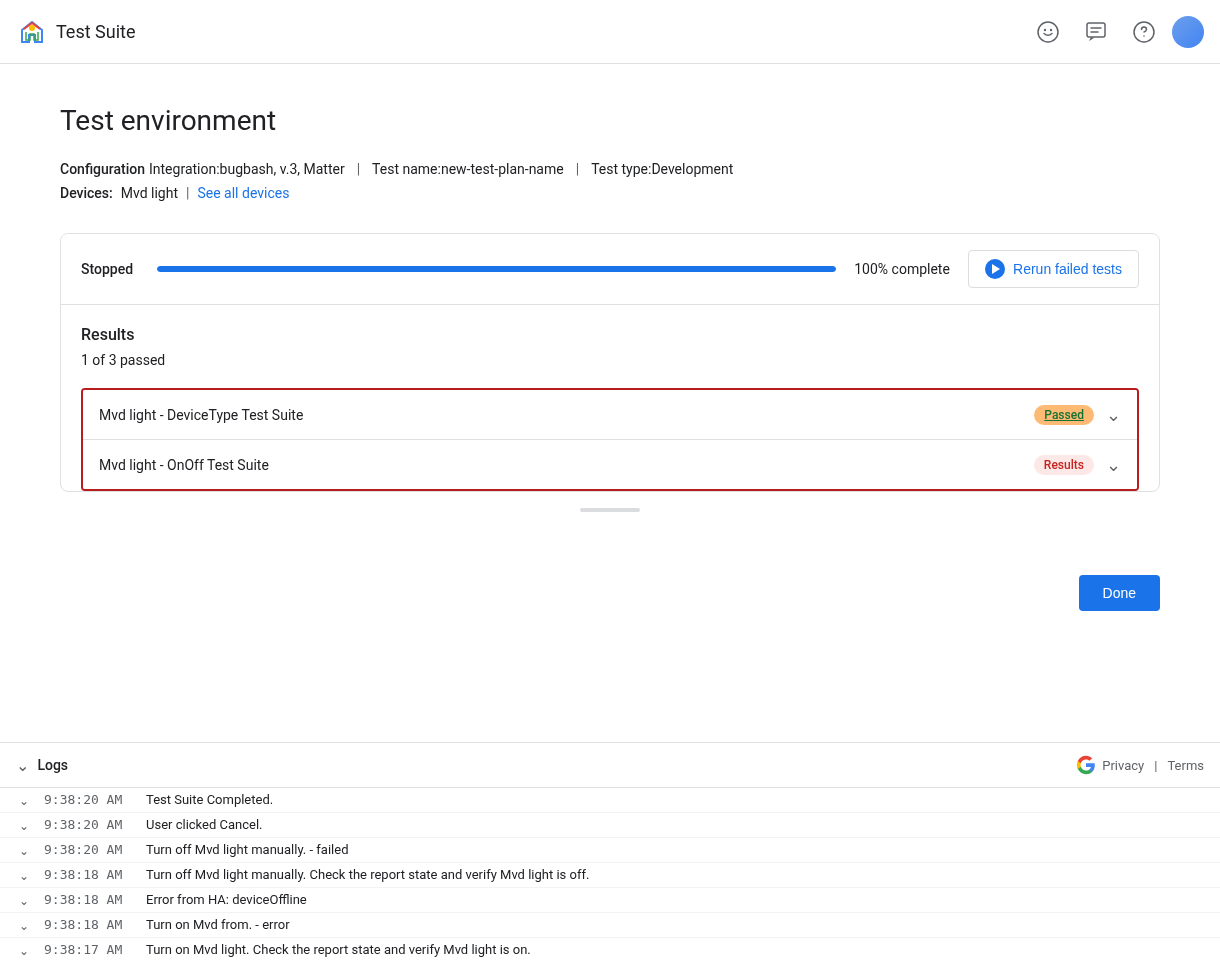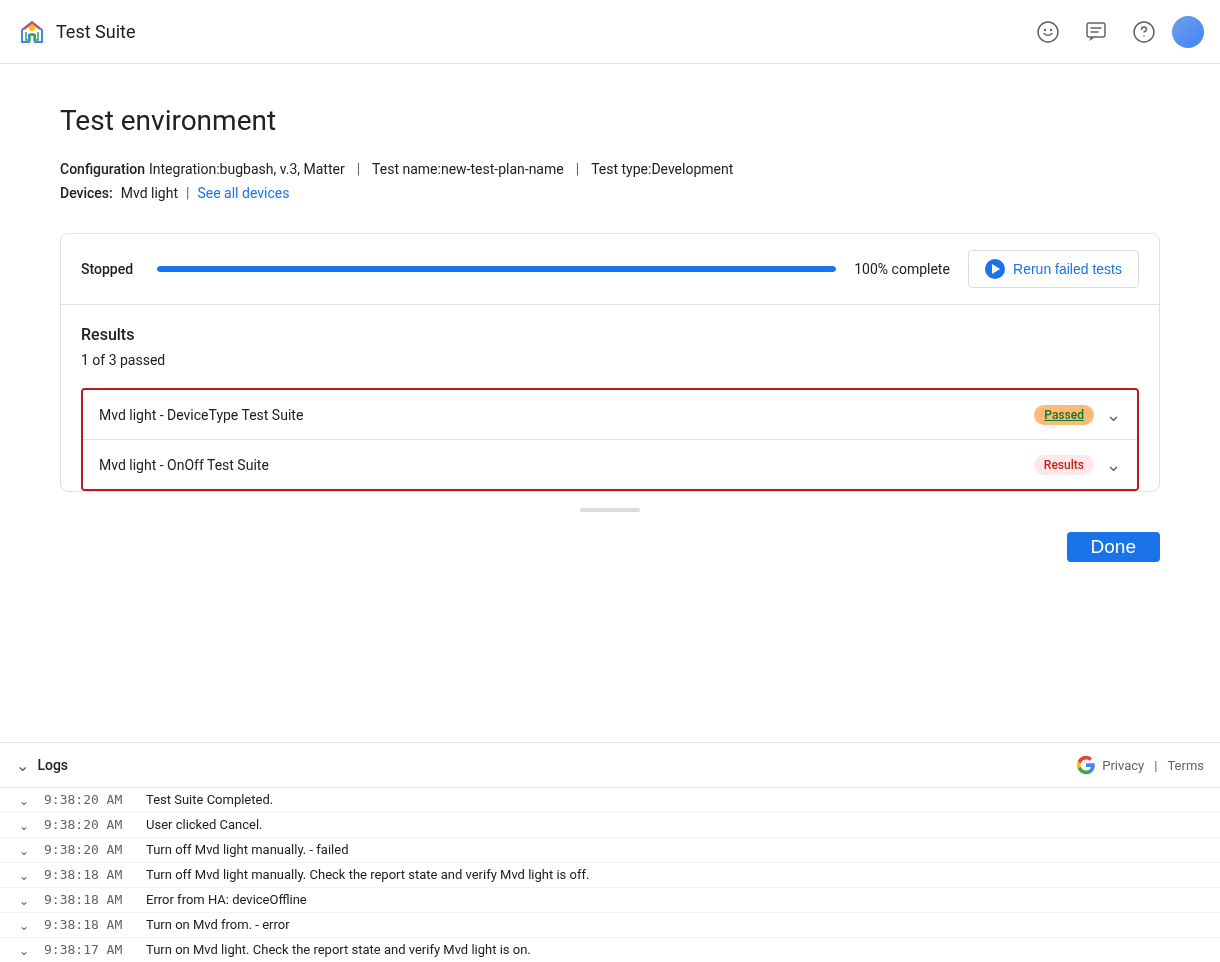--- a/index.html
+++ b/index.html
@@ -251,24 +251,25 @@
     .done-area {
       display: flex;
       justify-content: flex-end;
       padding: 12px 0 20px 0;
     }
     .done-btn {
       background: #1a73e8;
       color: #fff;
       border: none;
       border-radius: 4px;
-      padding: 4px 24px;
-      font-size: 19px;
+      padding: 10px 24px;
+      font-size: 14px;
       font-weight: 500;
       cursor: pointer;
+      margin-top: 43px;
     }
 
     
     .logs-panel {
       background: #fff;
       border-top: 1px solid #e0e0e0;
       flex-shrink: 0;
     }
     .logs-header {
       display: flex;

